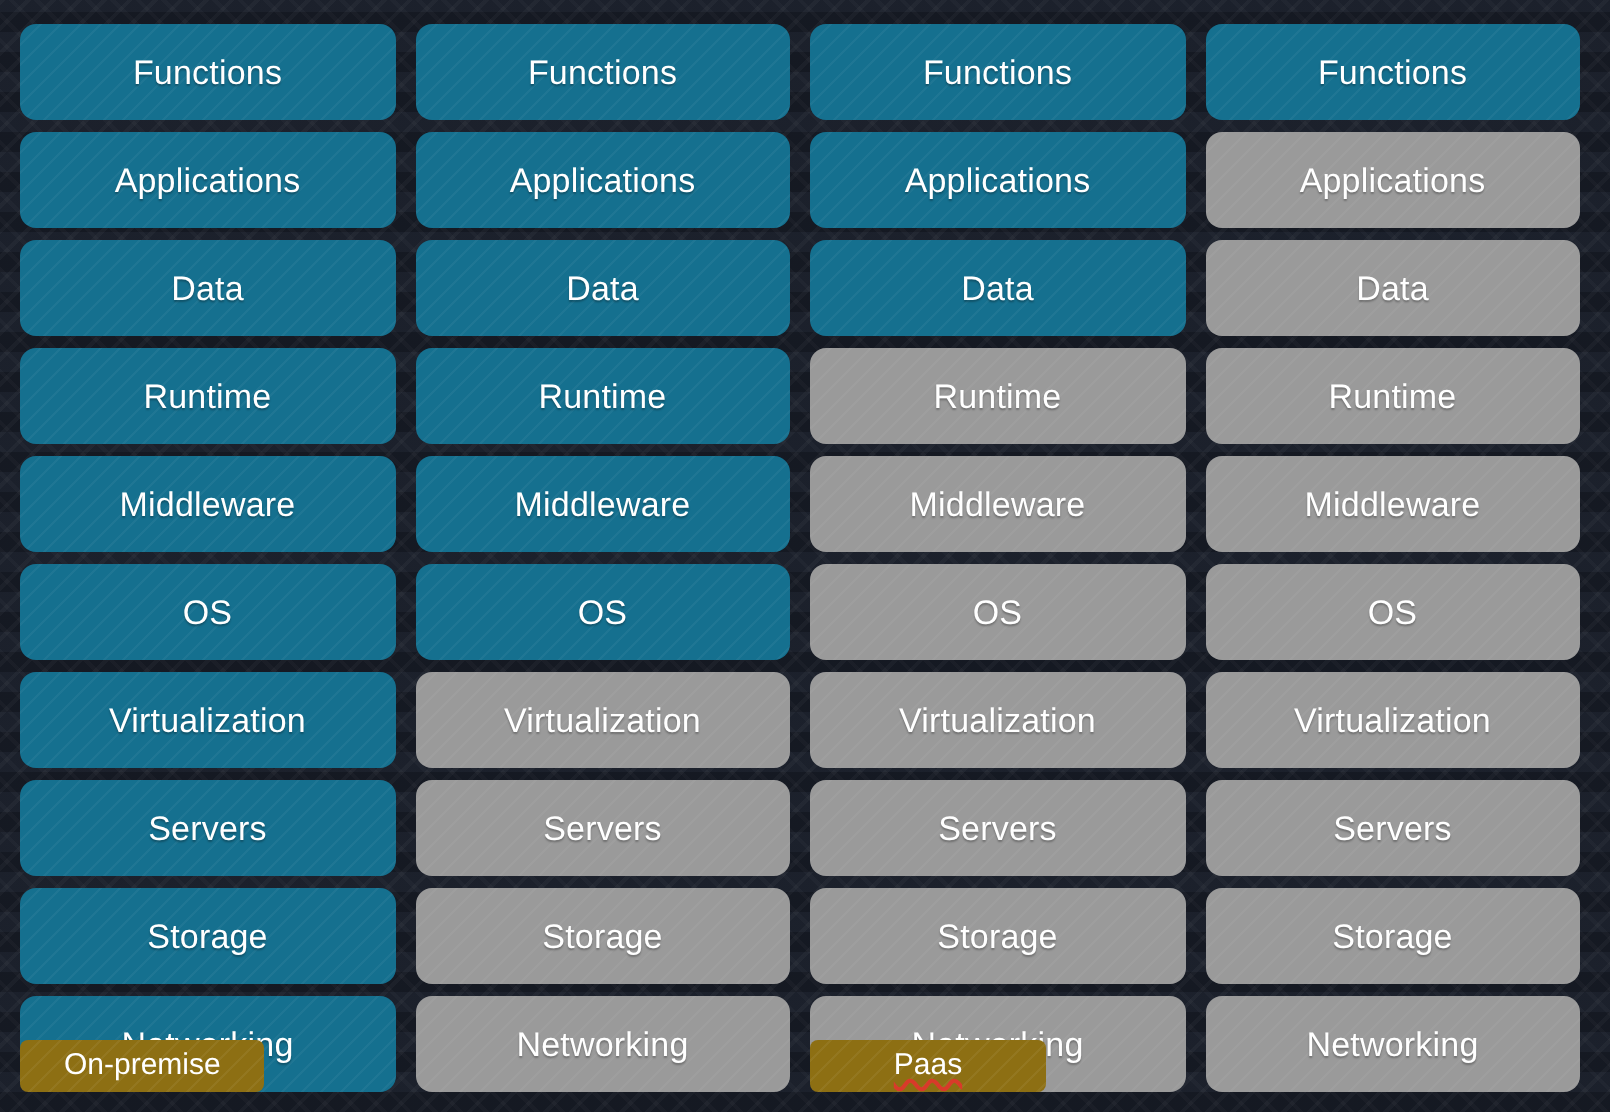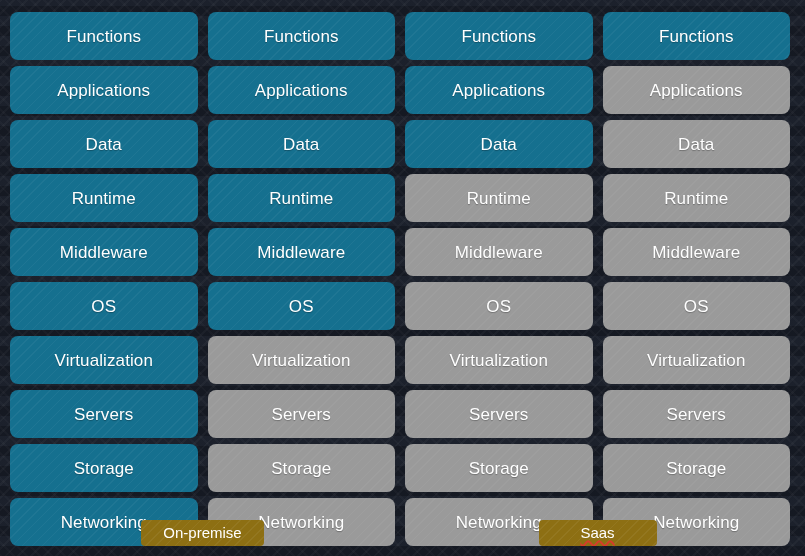--- a/index.html
+++ b/index.html
@@ -109,21 +109,21 @@
     height: 30px;
     z-index: 2;
     display: flex;
   }
 
   .label-slot {
     flex: 1 1 0;
     margin-right: 10px;
     display: flex;
     align-items: center;
-    justify-content: center;
+    justify-content: flex-start;
   }
   .label-slot:last-child { margin-right: 0; }
 
   .label-badge {
     background-color: #8d6f13;
     border-radius: 4px;
     color: #ffffff;
     font-size: 15px;
     padding: 4px 22px 5px 22px;
     min-width: 118px;
@@ -301,15 +301,15 @@
         <span>Networking</span>
       </div>
     </div>
   </div>
 
 <div id="label-row">
     <div class="label-slot">
       <div class="label-badge"><span>On-premise</span></div>
     </div>
     <div class="label-slot">
-      <div class="label-badge misspelled"><span>Saas</span></div>
+      <div class="label-badge misspelled"><span>Paas</span></div>
     </div>
   </div>
 
 </body></html>

